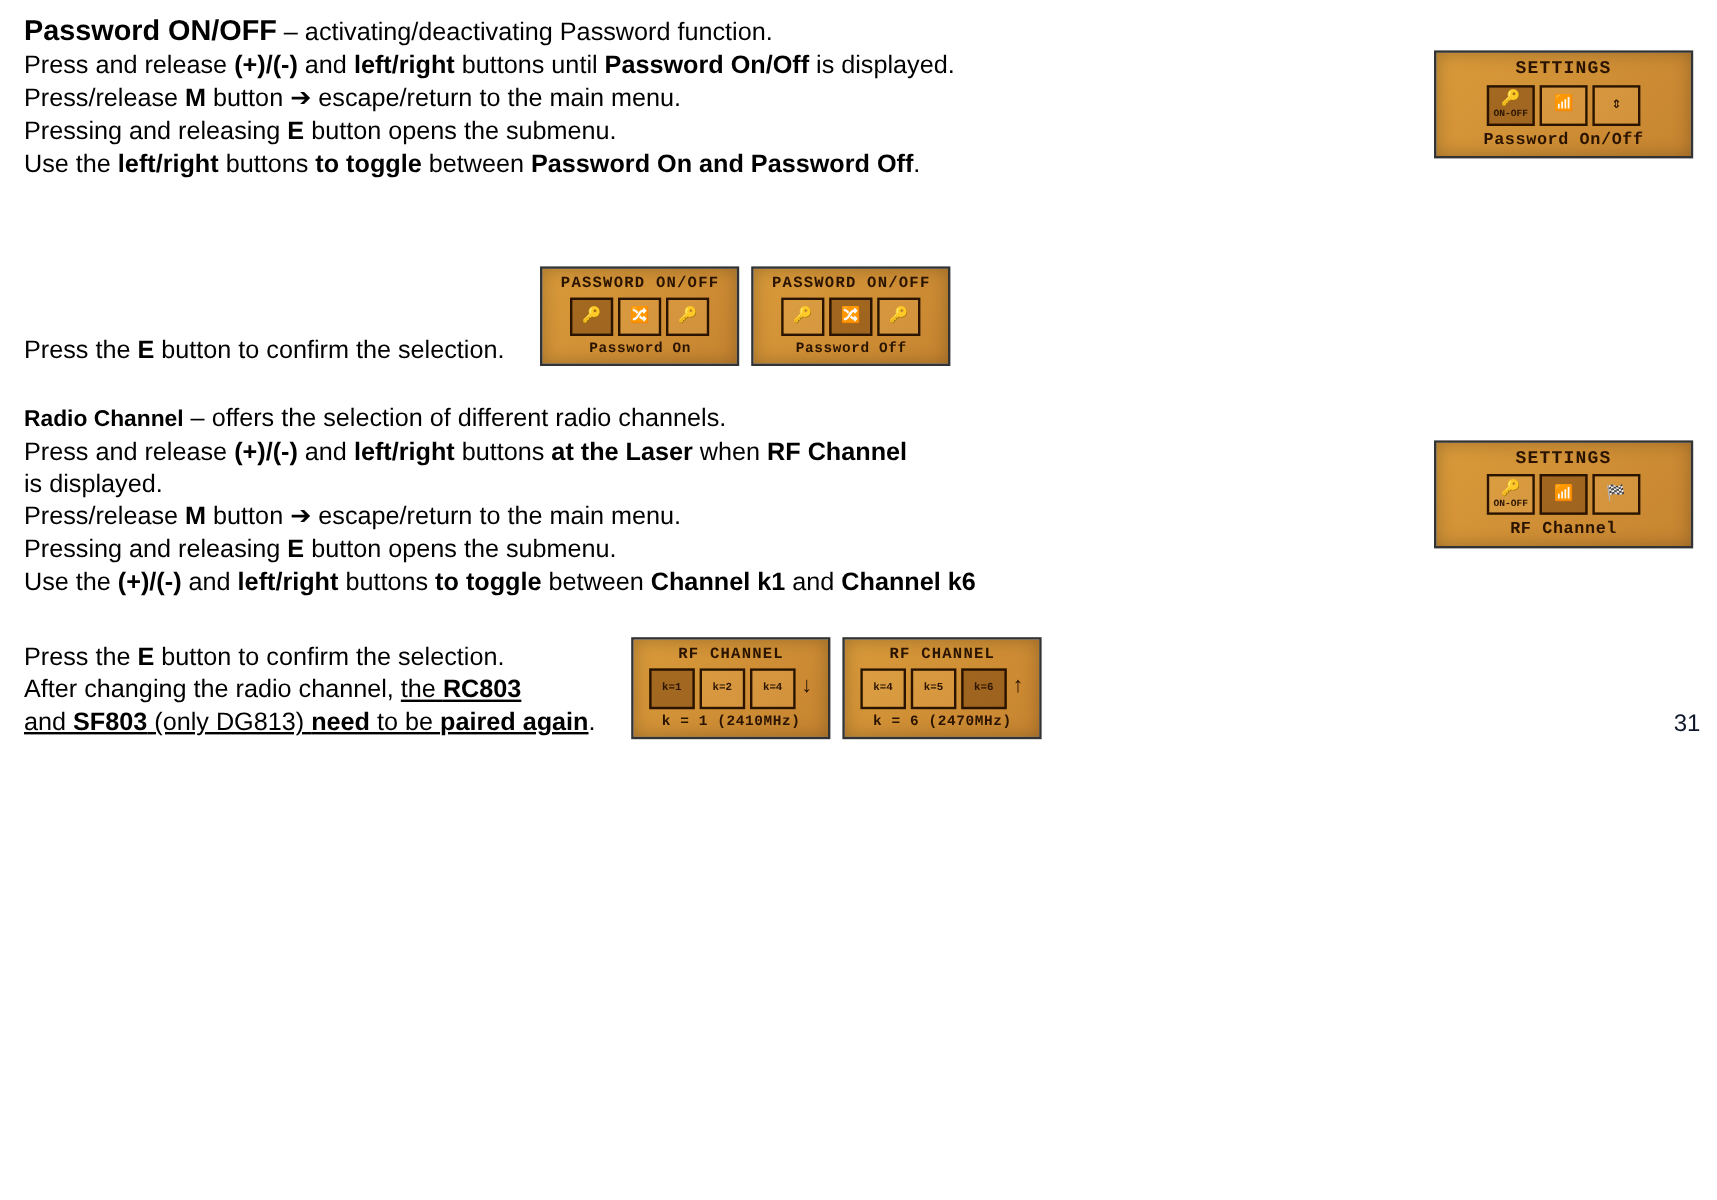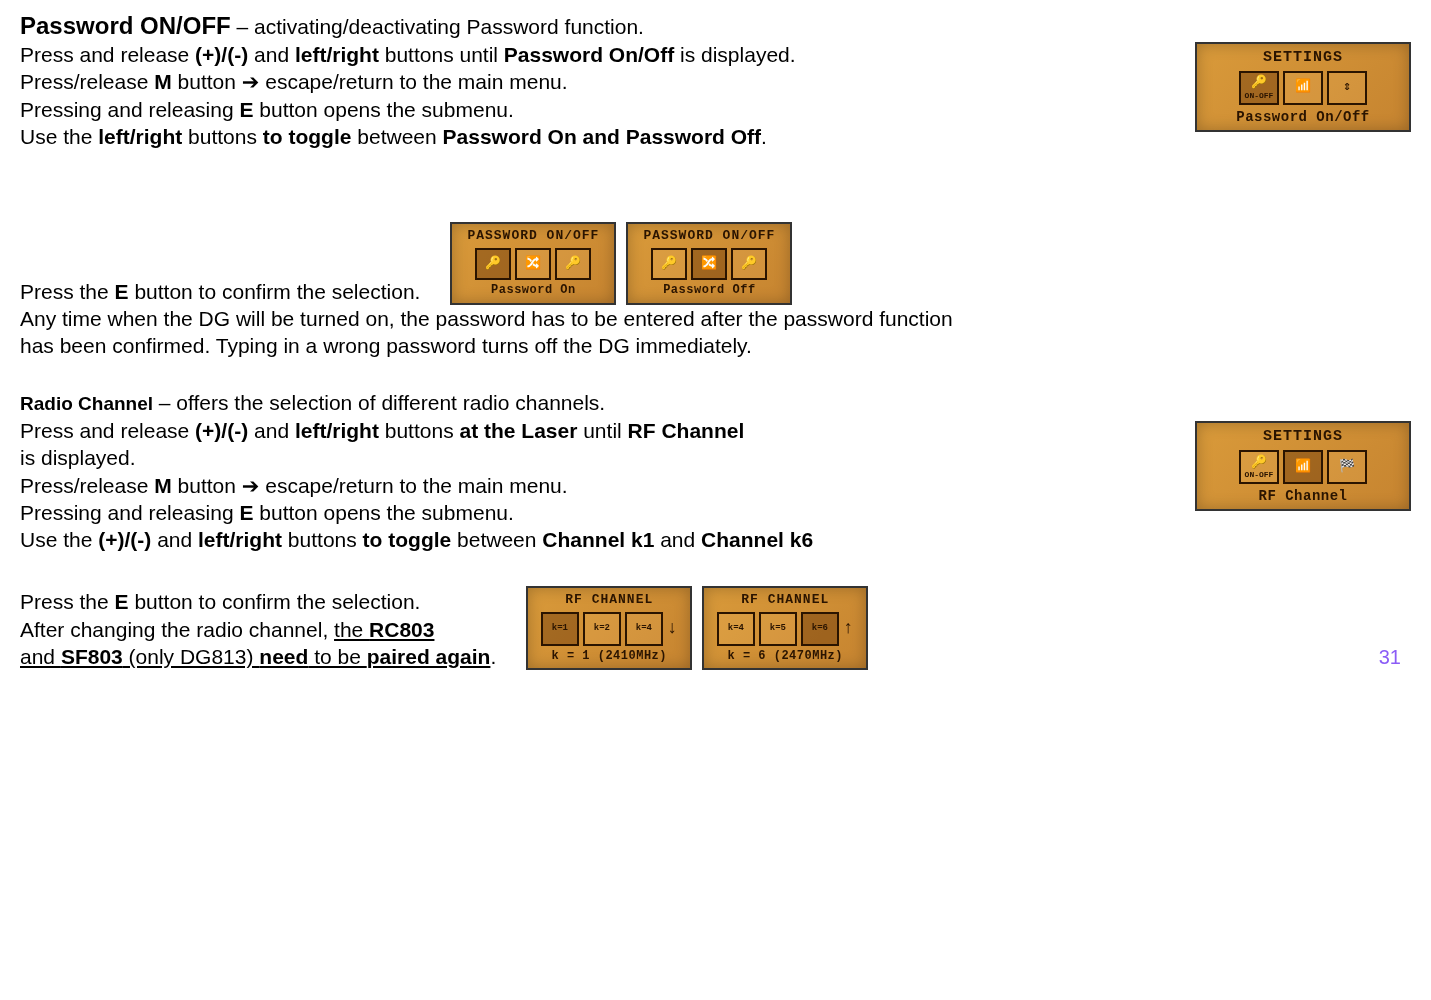--- a/index.html
+++ b/index.html
@@ -43,21 +43,21 @@
   .lcd .icon-box.sel { background: rgba(90,40,0,0.4); }
   .lcd .icon-box .mini { font-size: 8px; line-height: 1; }
   .lcd .caption { font-size: 14px; letter-spacing: 0.5px; }
   .lcd.big { width: 200px; }
   .lcd.small { width: 150px; }
   .lcd.small .icon-box { width: 32px; height: 28px; }
   .lcd.small .title { font-size: 13px; }
   .lcd.small .caption { font-size: 12px; text-align: center; }
   .lcd.rf .icon-box { width: 34px; height: 30px; font-size: 9px; }
   .inline-lcds { display: inline-flex; gap: 10px; vertical-align: bottom; margin-left: 30px; }
-  .page-num { position: absolute; bottom: 10px; right: 30px; color: #8b5cf6; font-size: 20px; }
+  .page-num { position: absolute; bottom: 10px; right: 14px; color: #0f172a; font-size: 20px; }
   .spacer { height: 30px; }
   .flex-line { display: flex; align-items: flex-end; flex-wrap: wrap; }
 </style>
 </head>
 <body>
 
 <div class="content-row">
   <div class="text-col">
     <div>
       <span class="b" style="font-size:24px">Password ON/OFF</span><span> – activating/deactivating Password function.</span>
@@ -94,21 +94,20 @@
           <div class="icons">
             <div class="icon-box">🔑</div>
             <div class="icon-box sel">🔀</div>
             <div class="icon-box">🔑</div>
           </div>
           <div class="caption">Password Off</div>
         </div>
       </div>
     </div>
 
-    <div style="max-width:960px">Any time when the DG will be turned on, the password has to be entered after the password function has been confirmed. Typing in a wrong password turns off the DG immediately.</div>
   </div>
 
   <div class="lcd big">
     <div class="title">SETTINGS</div>
     <div class="icons">
       <div class="icon-box sel">
           <span>🔑</span>
           <span class="mini">ON-OFF</span>
         </div>
       <div class="icon-box">📶</div>
@@ -119,21 +118,21 @@
 </div>
 
 <div class="spacer"></div>
 
 <div class="content-row">
   <div class="text-col">
     <div>
       <span class="b" style="font-size:19px">Radio Channel</span><span> – offers the selection of different radio channels.</span>
     </div>
     <div>
-      <span>Press and release </span><span class="b">(+)/(-)</span><span> and </span><span class="b">left/right</span><span> buttons </span><span class="b">at the Laser</span><span> until </span><span class="b">RF Channel</span>
+      <span>Press and release </span><span class="b">(+)/(-)</span><span> and </span><span class="b">left/right</span><span> buttons </span><span class="b">at the Laser</span><span> when </span><span class="b">RF Channel</span>
     </div>
     <div> is displayed.</div>
     <div>
       <span>Press/release </span><span class="b">M</span><span> button </span><span>➔</span><span> escape/return to the main menu.</span>
     </div>
     <div>
       <span>Pressing and releasing </span><span class="b">E</span><span> button opens the submenu.</span>
     </div>
     <div>
       <span>Use the </span><span class="b">(+)/(-)</span><span> and </span><span class="b">left/right</span><span>  buttons </span><span class="b">to toggle</span><span> between </span><span class="b">Channel k1</span><span> and </span><span class="b">Channel k6</span>

